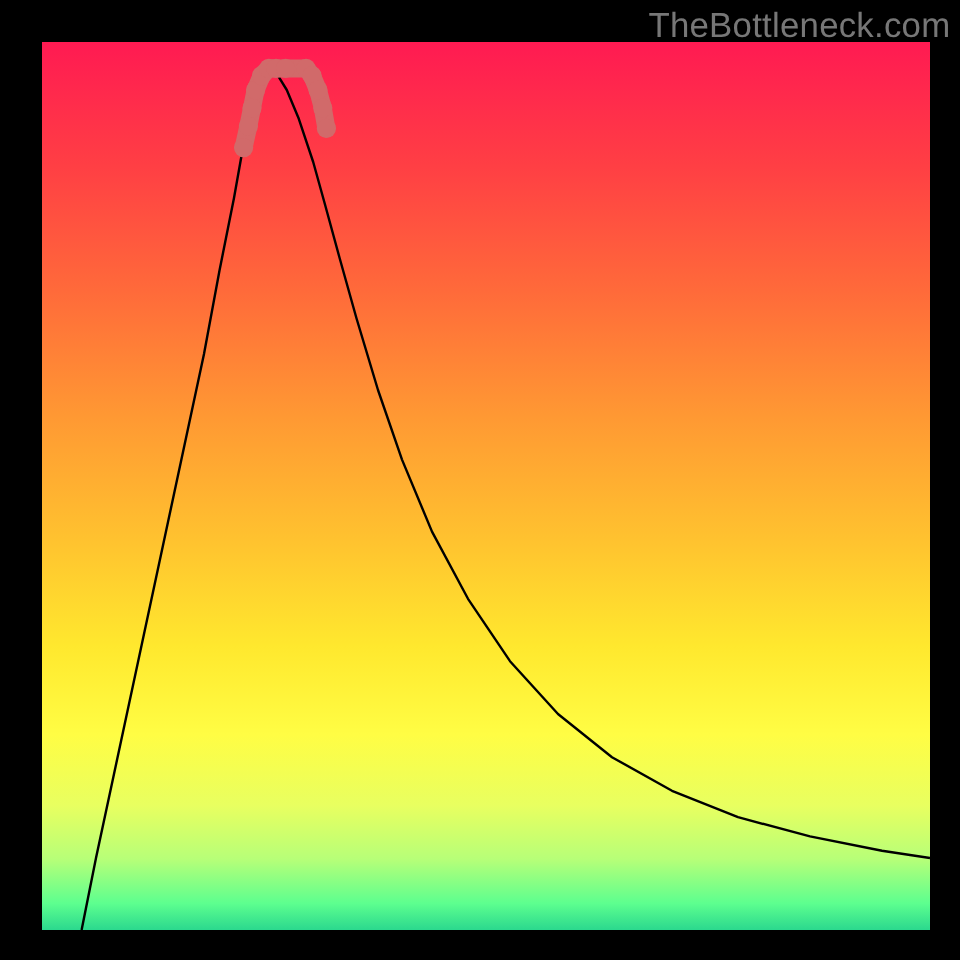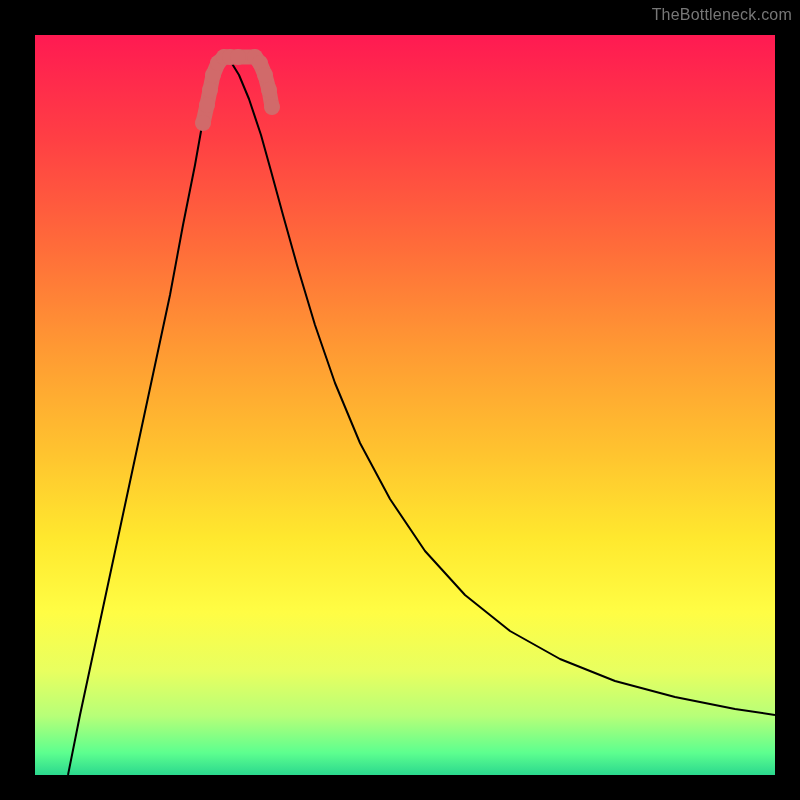--- a/index.html
+++ b/index.html
@@ -37,21 +37,21 @@
       #b7ff78 92%,
       #5dff8f 97%,
       #2bd88e 100%
     );
   }
   .watermark {
     position: absolute;
     top: 6px;
     right: 8px;
     font-family: Arial, Helvetica, sans-serif;
-    font-size: 16px;
+    font-size: 29px;
     color: #777;
     letter-spacing: 0.2px;
     user-select: none;
   }
   svg {
     position: absolute;
     left: 0;
     top: 0;
   }
 </style>

